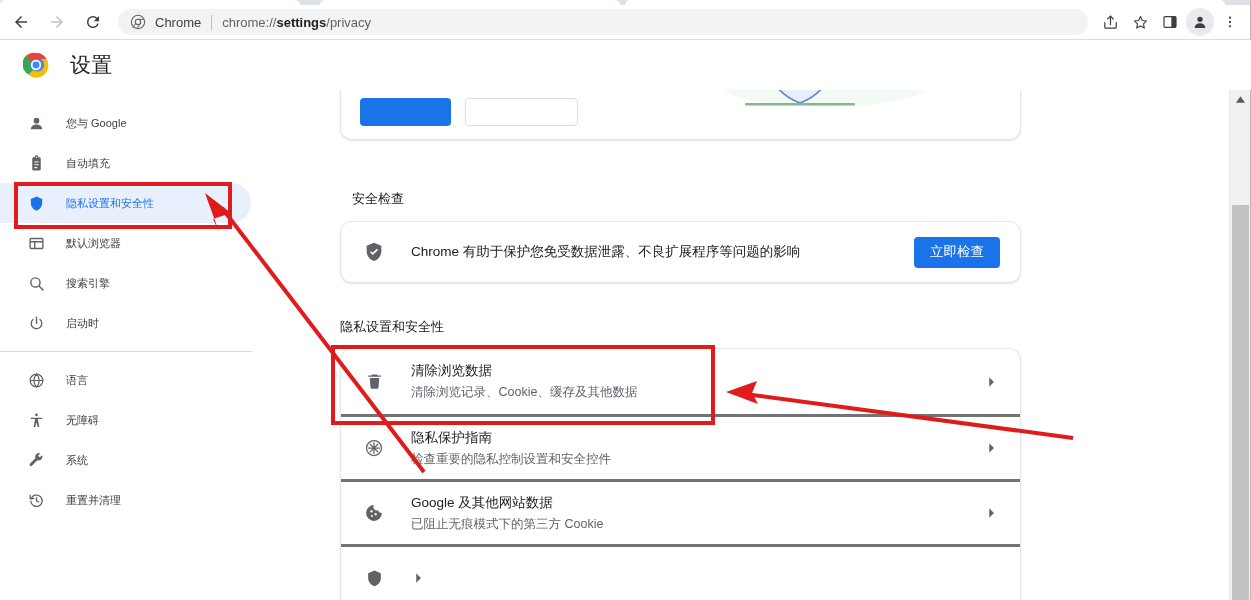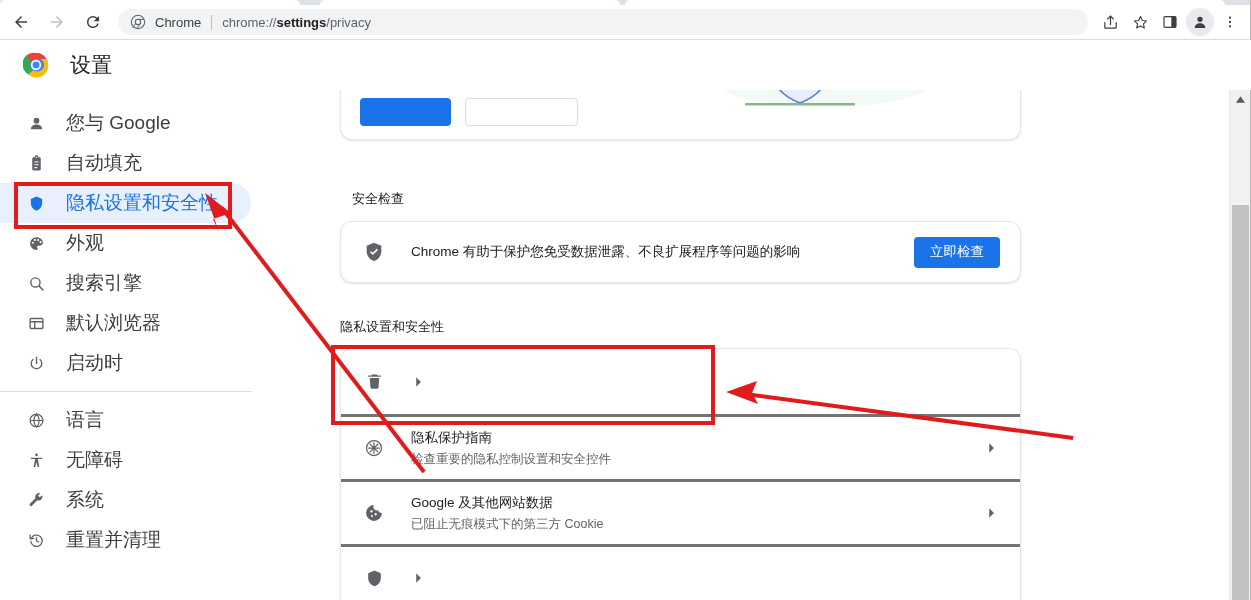--- a/index.html
+++ b/index.html
@@ -88,21 +88,21 @@
   .side-item {
     position: relative; height: 40px; display: flex; align-items: center;
     border-radius: 0 20px 20px 0; margin-right: 8px;
     padding-left: 26px;
   }
   .side-item .si-icon {
     width: 20px; height: 20px; flex: 0 0 20px;
     display: flex; align-items: center; justify-content: center;
     margin-right: 20px;
   }
-  .side-item .si-label { font-size: 19px; color: #3c4043; }
+  .side-item .si-label { font-size: 11px; color: #3c4043; }
   .side-item.selected { background: #e8f0fe; }
   .side-item.selected .si-label { color: #1a73e8; }
   .side-divider {
     height: 1px; background: #dadce0; margin: 8px 0 8px 0; width: 252px;
   }
 
   
   .main {
     position: absolute; left: 260px; top: 90px; width: 969px; height: 510px;
     background: #fff; overflow: hidden;
@@ -292,47 +292,39 @@
 
     <div class="side-item selected">
       <span class="si-icon">
         <svg width="17" height="17" viewBox="0 0 24 24" fill="#1a73e8">
             <path d="M12 2L4 5.5v5.8c0 5 3.4 9.6 8 10.7 4.6-1.1 8-5.7 8-10.7V5.5z"></path>
           </svg>
       </span>
       <span class="si-label">隐私设置和安全性</span>
     </div>
 
-    <div class="side-item">
-      <span class="si-icon">
-        <svg width="17" height="17" viewBox="0 0 24 24" fill="#5f6368">
-            <path d="M12 3a9 9 0 0 0 0 18c1 0 1.8-.8 1.8-1.8 0-.5-.2-.9-.5-1.2-.3-.3-.5-.7-.5-1.2 0-1 .8-1.8 1.8-1.8h2.1A4.3 4.3 0 0 0 21 10.7C21 6.4 17 3 12 3zM6.8 12.5a1.5 1.5 0 1 1 0-3 1.5 1.5 0 0 1 0 3zm3-4a1.5 1.5 0 1 1 0-3 1.5 1.5 0 0 1 0 3zm4.5 0a1.5 1.5 0 1 1 0-3 1.5 1.5 0 0 1 0 3zm3.5 3a1.5 1.5 0 1 1 0-3 1.5 1.5 0 0 1 0 3z"></path>
-          </svg>
-      </span>
-      <span class="si-label">外观</span>
+
+    <div class="side-item">
+      <span class="si-icon">
+        <svg width="17" height="17" viewBox="0 0 24 24" fill="none" stroke="#5f6368" stroke-width="1.9">
+            <rect x="3" y="5" width="18" height="14" rx="1.5"></rect>
+            <path d="M3 9.5h18M9.5 9.5V19"></path>
+          </svg>
+      </span>
+      <span class="si-label">默认浏览器</span>
     </div>
 
     <div class="side-item">
       <span class="si-icon">
         <svg width="17" height="17" viewBox="0 0 24 24" fill="none" stroke="#5f6368" stroke-width="2">
             <circle cx="10.5" cy="10.5" r="6.5"></circle>
             <path d="M15.5 15.5L21 21" stroke-linecap="round"></path>
           </svg>
       </span>
       <span class="si-label">搜索引擎</span>
-    </div>
-
-    <div class="side-item">
-      <span class="si-icon">
-        <svg width="17" height="17" viewBox="0 0 24 24" fill="none" stroke="#5f6368" stroke-width="1.9">
-            <rect x="3" y="5" width="18" height="14" rx="1.5"></rect>
-            <path d="M3 9.5h18M9.5 9.5V19"></path>
-          </svg>
-      </span>
-      <span class="si-label">默认浏览器</span>
     </div>
 
     <div class="side-item">
       <span class="si-icon">
         <svg width="17" height="17" viewBox="0 0 24 24" fill="none" stroke="#5f6368" stroke-width="1.9" stroke-linecap="round">
             <path d="M12 3v9"></path>
             <path d="M7 6.3a7.5 7.5 0 1 0 10 0"></path>
           </svg>
       </span>
       <span class="si-label">启动时</span>
@@ -413,20 +405,24 @@
     <div class="section-label" style="left:80px; top:228px;">隐私设置和安全性</div>
 
     <div class="card list-card">
 
       <div class="list-row">
         <span class="lr-icon">
           <svg width="19" height="19" viewBox="0 0 24 24" fill="#5f6368">
               <path d="M9 3h6l1 1.5h4V6H4V4.5h4zM6 7.5h12l-.9 12.1A1.5 1.5 0 0 1 15.6 21H8.4a1.5 1.5 0 0 1-1.5-1.4z"></path>
             </svg>
         </span>
+        <span class="lr-text">
+          <span class="lr-title" style="display:block">清除浏览数据</span>
+          <span class="lr-sub" style="display:block">清除浏览记录、Cookie、缓存及其他数据</span>
+        </span>
         <span class="lr-chevron">
           <svg width="14" height="14" viewBox="0 0 24 24" fill="#5f6368">
               <path d="M9 4l8 8-8 8z"></path>
             </svg>
         </span>
       </div>
 
       <div class="list-row">
         <span class="lr-icon">
           <svg width="20" height="20" viewBox="0 0 24 24" fill="none" stroke="#5f6368" stroke-width="1.5">

